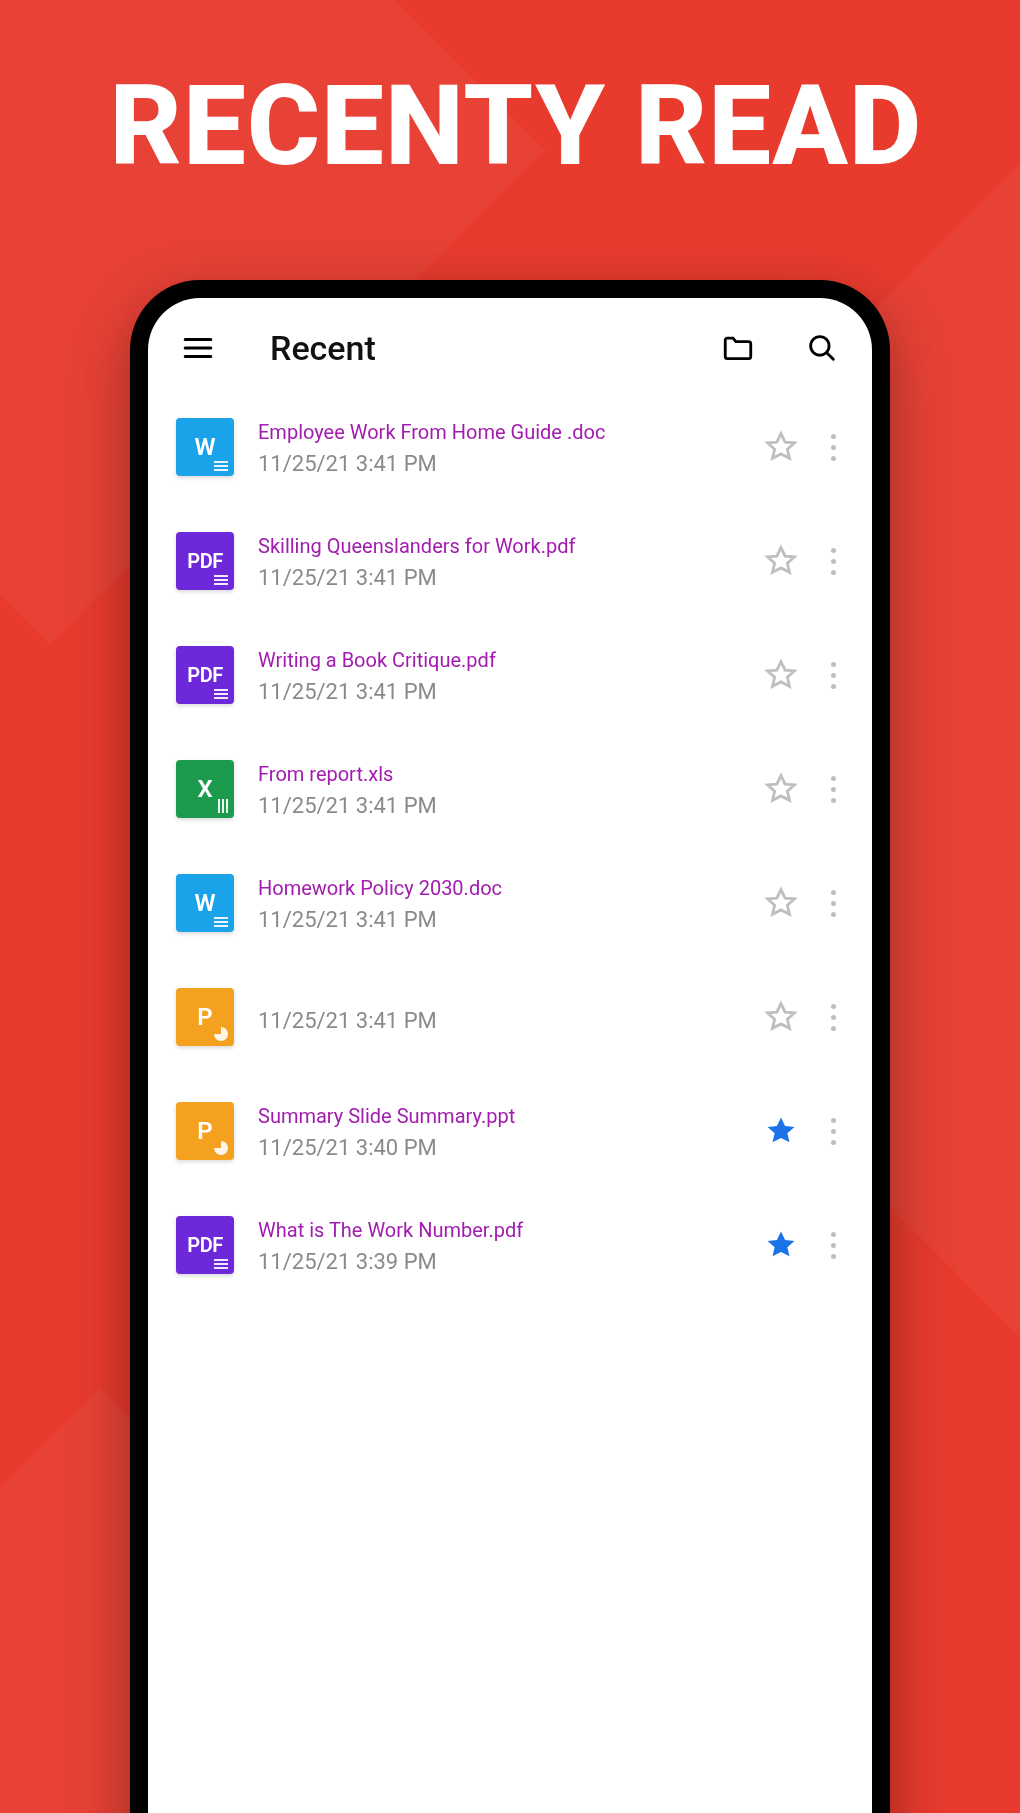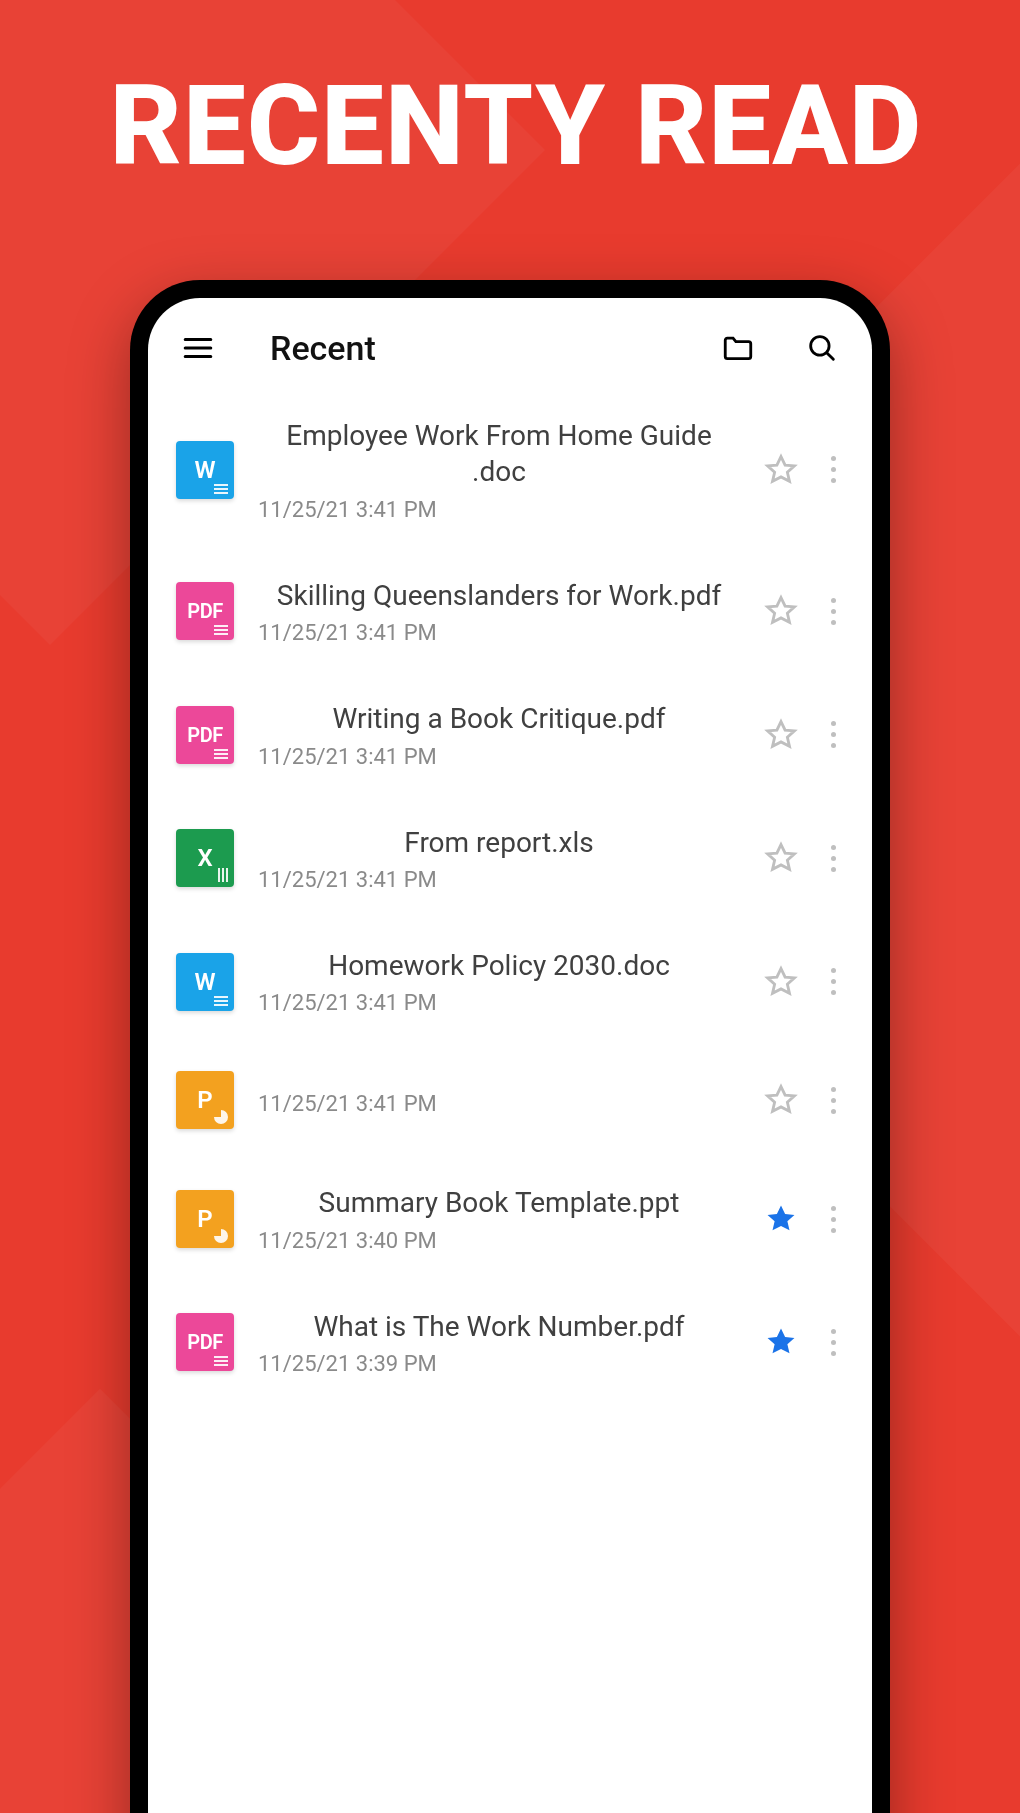--- a/index.html
+++ b/index.html
@@ -67,39 +67,39 @@
     cursor: pointer;
   }
   .file-icon {
     width: 58px; height: 58px; border-radius: 4px;
     display:flex; align-items:center; justify-content:center;
     color:#fff; font-weight:600; font-size:24px;
     position: relative; flex: 0 0 58px;
     box-shadow: 0 2px 4px rgba(0,0,0,0.15);
   }
   .file-icon.doc  { background:#1aa3e8; }
-  .file-icon.pdf  { background:#ec4899; font-size:20px; letter-spacing:-0.5px; }
+  .file-icon.pdf  { background:#6d28d9; font-size:20px; letter-spacing:-0.5px; }
   .file-icon.xls  { background:#1c9b4f; }
   .file-icon.ppt  { background:#f3a11f; }
   .file-icon .corner {
     position:absolute; right:6px; bottom:5px; width:14px; height:10px;
     background: repeating-linear-gradient(
       to bottom, rgba(255,255,255,.9) 0 2px, transparent 2px 4px);
   }
   .file-icon.ppt .corner {
     width:14px; height:14px; border-radius:50%;
     background: conic-gradient(rgba(255,255,255,.9) 0 270deg, transparent 270deg 360deg);
   }
   .file-icon.xls .corner {
     background: repeating-linear-gradient(
       to right, rgba(255,255,255,.9) 0 2px, transparent 2px 4px);
     height:14px; width:10px;
   }
   .info { flex:1; min-width:0; }
-  .fname { font-size: 28px; color:#404040; line-height:1.3; word-break: break-word; text-align: center; }
+  .fname { font-size: 20px; color:#a21caf; line-height:1.3; word-break: break-word; }
   .ts { font-size: 22px; color:#8a8a8a; margin-top:6px; }
   .star { width:34px; height:34px; flex:0 0 34px; cursor:pointer; }
   .star svg { width:100%; height:100%; }
   .star.off svg { fill:none; stroke:#bfbfbf; stroke-width:2; }
   .star.on  svg { fill:#1b73e8; stroke:none; }
   .more { width:22px; height:40px; flex:0 0 22px; display:flex; flex-direction:column;
           align-items:center; justify-content:center; gap:6px; cursor:pointer; }
   .more span { width:5px; height:5px; border-radius:50%; background:#bfbfbf; }
 </style>
 </head>
@@ -242,21 +242,21 @@
           <span></span>
           <span></span>
         </div>
       </div>
       <div class="row">
         <div class="file-icon ppt">
           <span>P</span>
           <div class="corner"></div>
         </div>
         <div class="info">
-          <div class="fname">Summary Book Template.ppt</div>
+          <div class="fname">Summary Slide Summary.ppt</div>
           <div class="ts">11/25/21 3:40 PM</div>
         </div>
         <div class="star on"><svg viewBox="0 0 24 24">
             <path d="M12 2.5l2.9 6 6.6.6-5 4.5 1.5 6.4L12 16.9 6 20l1.5-6.4-5-4.5 6.6-.6z"></path>
           </svg></div>
         <div class="more">
           <span></span>
           <span></span>
           <span></span>
         </div>

